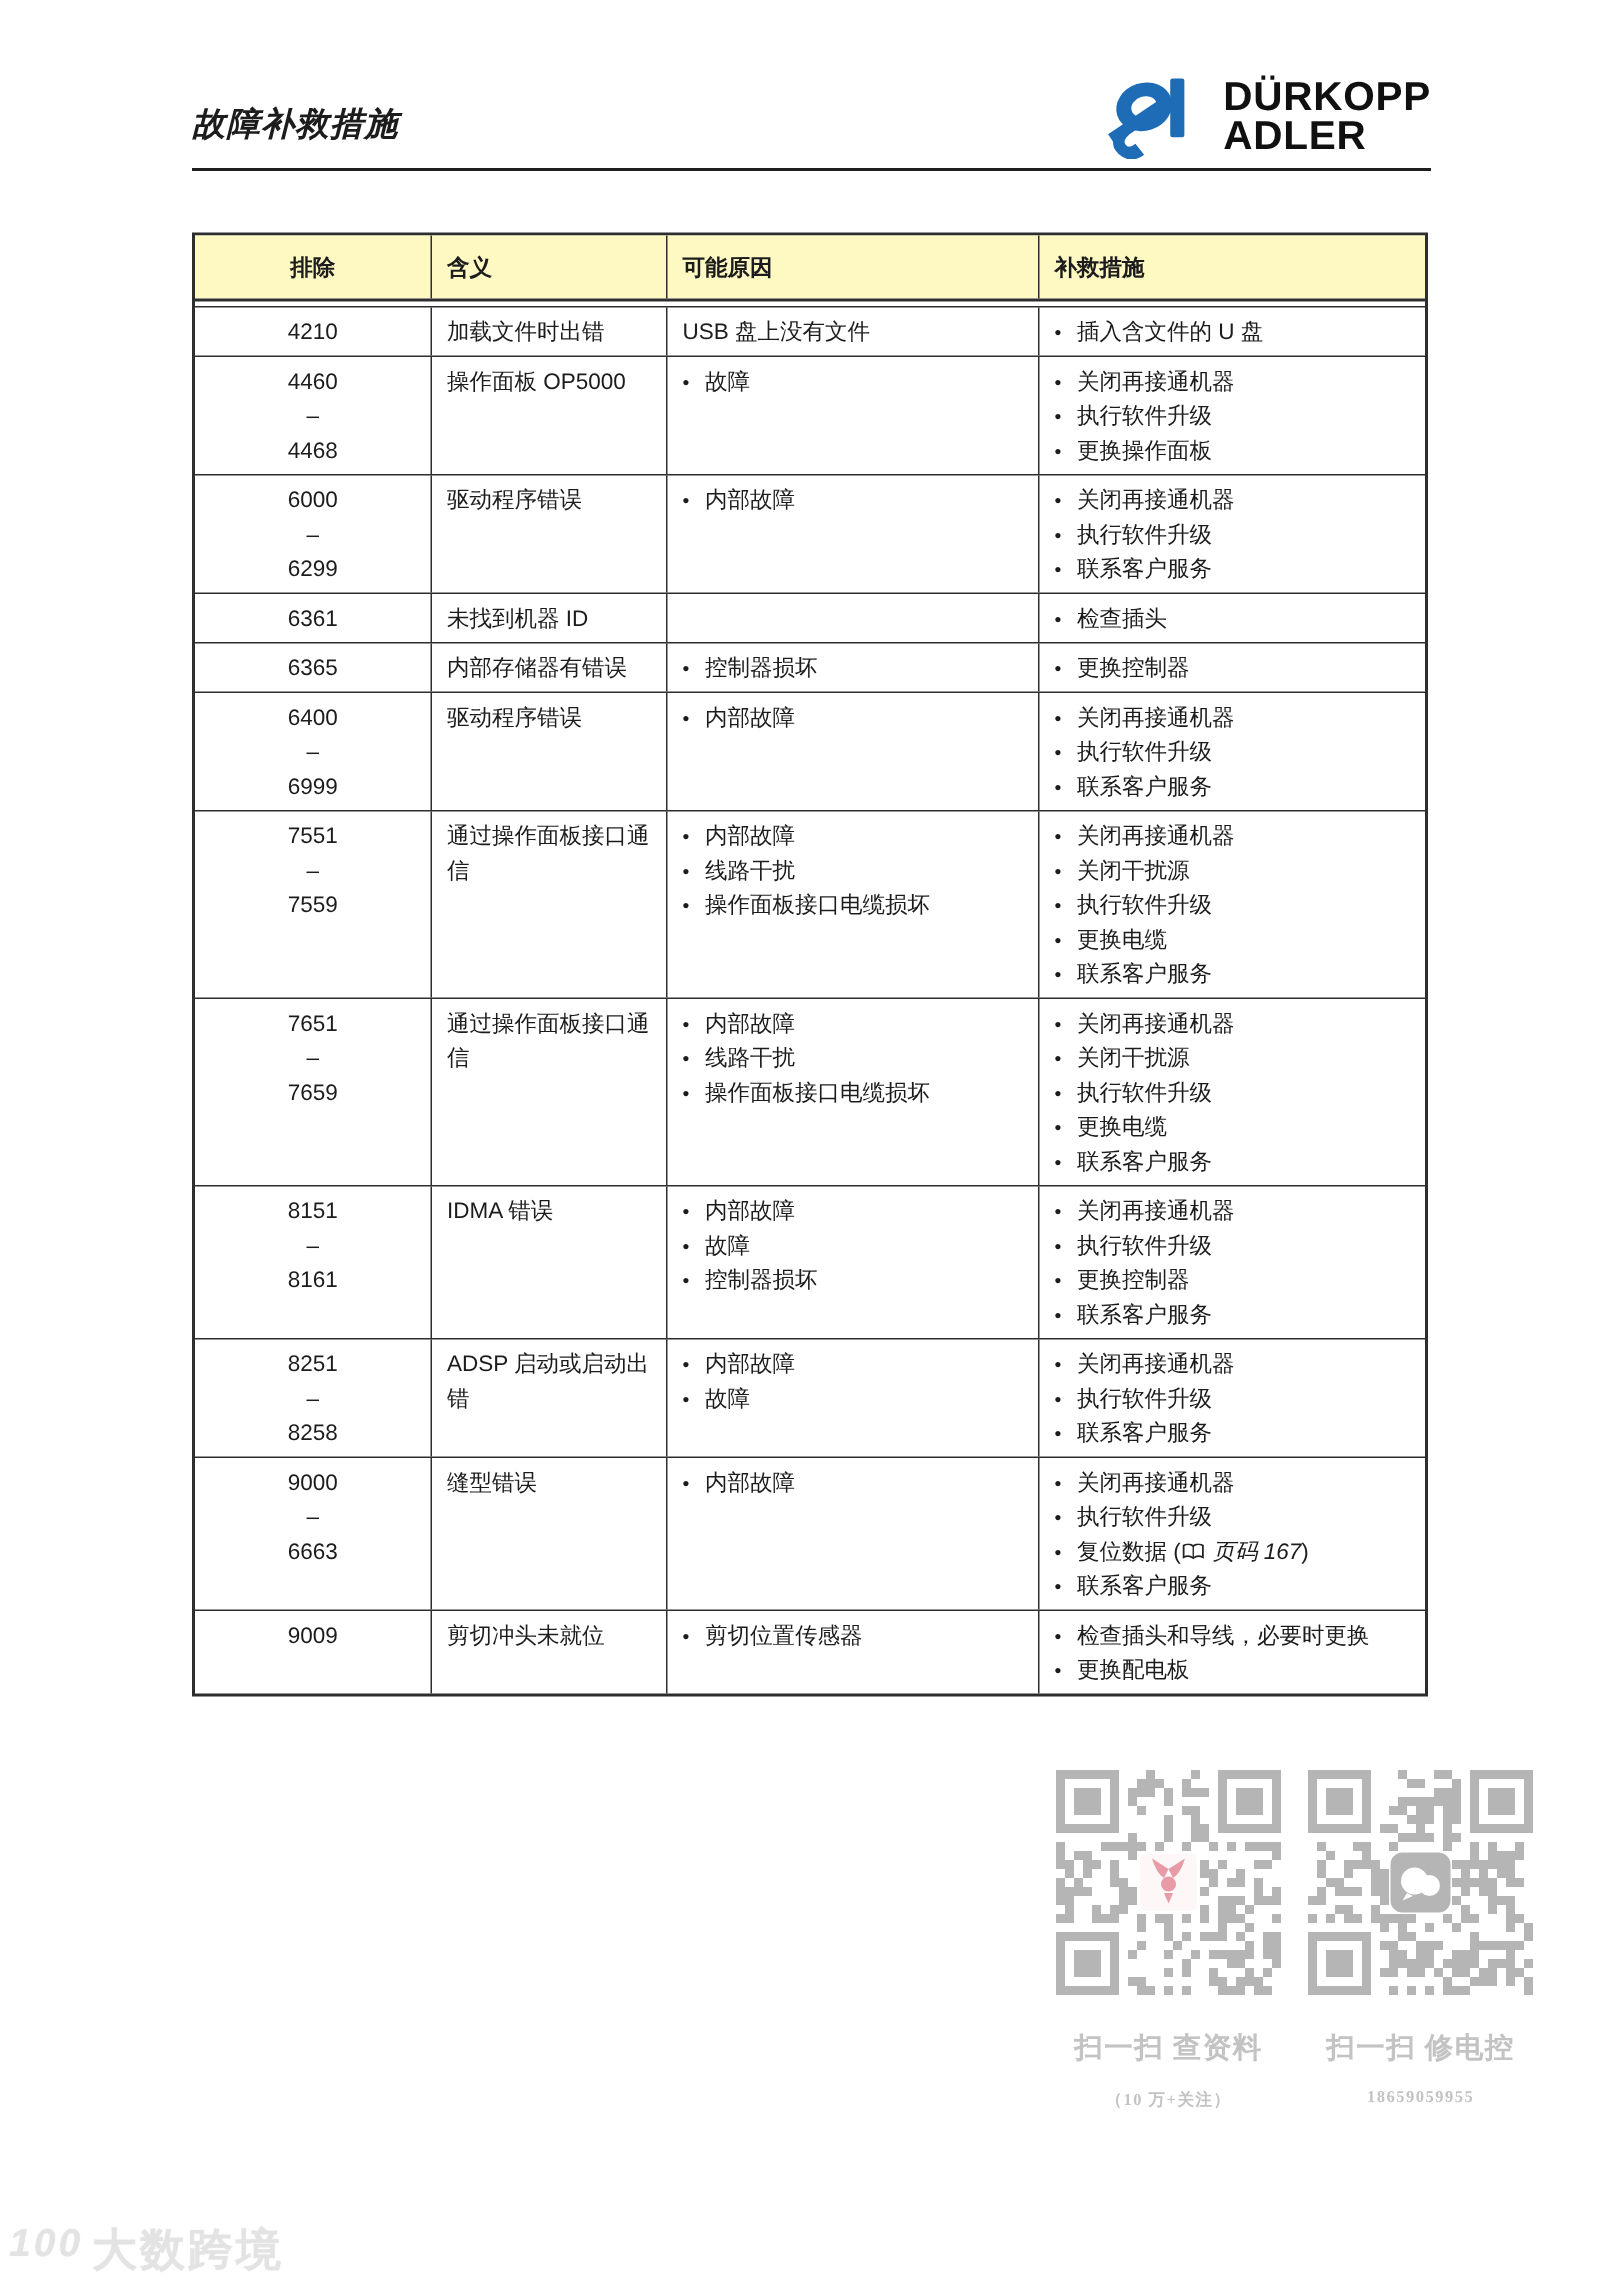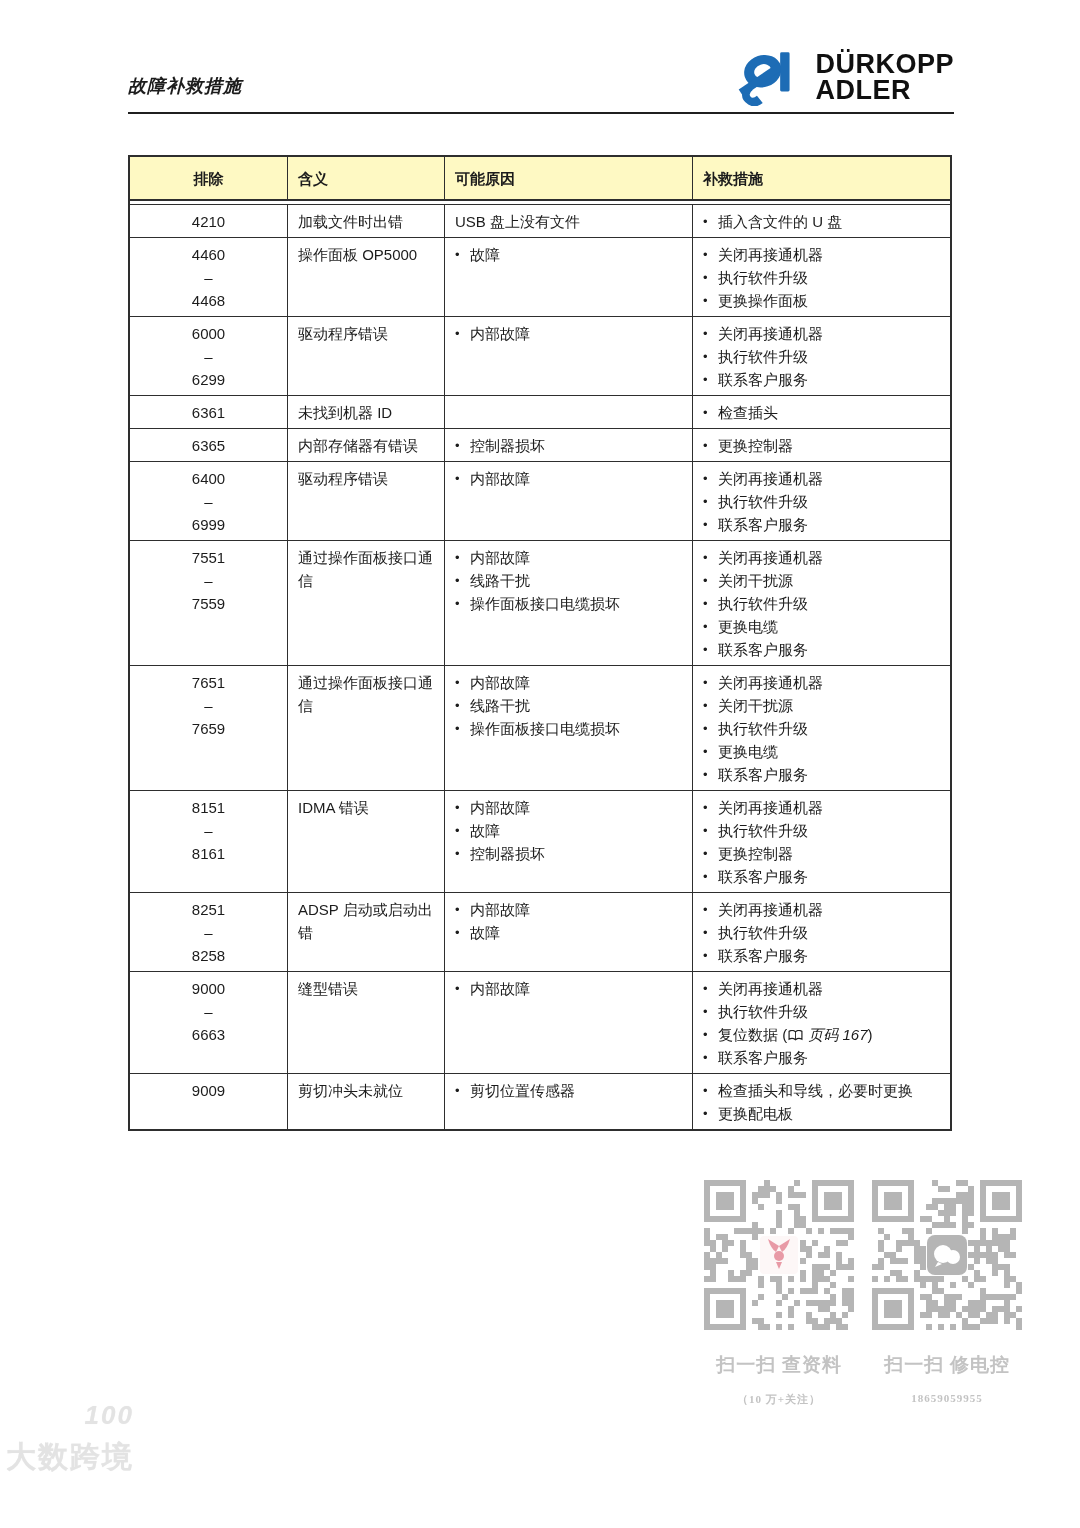--- a/index.html
+++ b/index.html
@@ -4,21 +4,21 @@
 <style>
   html,body{margin:0;padding:0;background:#ffffff;}
   .page{
     position:relative;width:1080px;height:1528px;background:#ffffff;
     font-family:"Liberation Sans","DejaVu Sans",sans-serif;color:#1c1c1c;
     overflow:hidden;
   }
   
   .header{position:absolute;left:128px;right:126px;top:0;height:112px;
     border-bottom:2px solid #1f1f1f;}
-  .doc-title{position:absolute;left:0;bottom:14px;font-size:18px;font-weight:bold;
+  .doc-title{position:absolute;left:0;bottom:14px;font-size:22px;font-weight:bold;
     font-style:italic;letter-spacing:1px;}
   .brand{position:absolute;right:0;bottom:6px;display:flex;align-items:center;gap:8px;margin-top:28px;}
   .brand-emblem{width:74px;height:58px;display:block;}
   .brand-words{font-weight:bold;font-size:27px;line-height:26px;color:#101010;
     letter-spacing:0.5px;font-family:"Liberation Sans",sans-serif;}
   
   .err-table{position:absolute;left:128px;top:155px;width:824px;
     border:2px solid #2e2e2e;background:#fff;box-sizing:border-box;}
   .tr{display:flex;border-bottom:1px solid #2e2e2e;}
   .tr:last-child{border-bottom:none;}
@@ -44,23 +44,23 @@
   .qr-col{width:154px;text-align:center;}
   .qr-box{width:150px;height:150px;margin:0 auto;position:relative;}
   .qr-cap1{margin-top:22px;font-size:19px;font-weight:bold;color:#c3c3c3;
     font-family:"Liberation Serif","DejaVu Serif",serif;letter-spacing:1px;}
   .qr-cap2{margin-top:14px;font-size:11px;font-weight:bold;color:#c3c3c3;
     font-family:"Liberation Serif","DejaVu Serif",serif;letter-spacing:1px;}
   
   .footer{position:absolute;left:128px;right:126px;top:1437px;border-top:2px solid #1f1f1f;
     display:flex;justify-content:space-between;padding-top:5px;font-size:14.5px;color:#202020;}
   
-  .watermark{position:absolute;left:6px;top:1400px;display:flex;align-items:flex-end;gap:6px;
+  .watermark{position:absolute;left:6px;top:1480px;display:flex;align-items:flex-start;gap:6px;
     color:#e3e3e3;font-weight:bold;font-size:30px;letter-spacing:2px;
-    text-shadow:0 0 1px #eee;user-select:none;flex-direction:column;}
+    text-shadow:0 0 1px #eee;user-select:none;}
   .wm-logo{font-size:26px;font-weight:bold;color:#e3e3e3;font-style:italic;}
 </style>
 </head>
 <body>
 
 <div class="page">
 
   <div class="header">
     <div class="doc-title">故障补救措施</div>
     <div class="brand">

